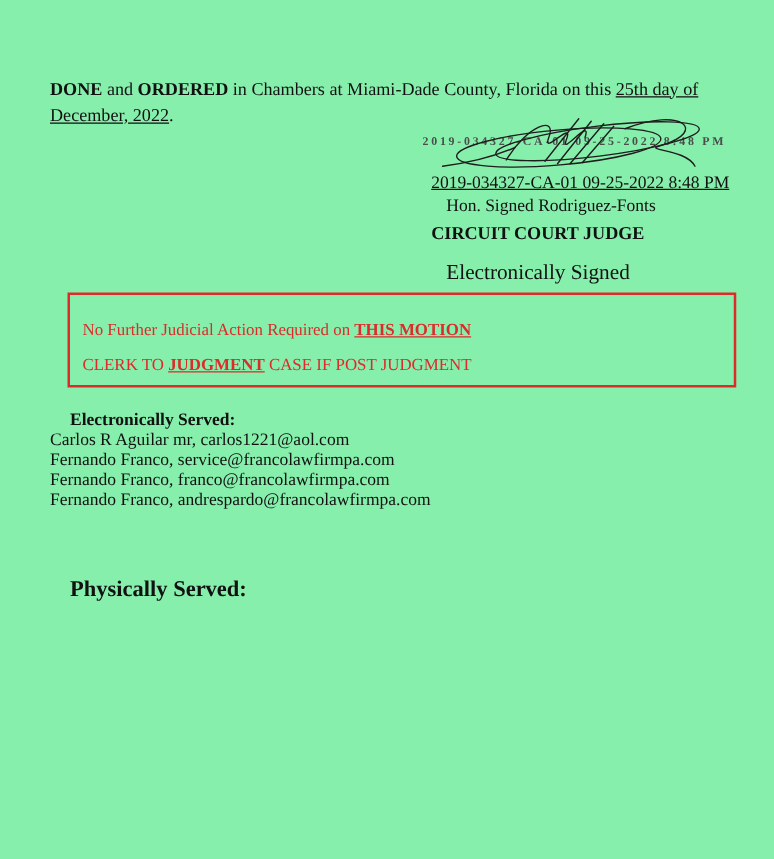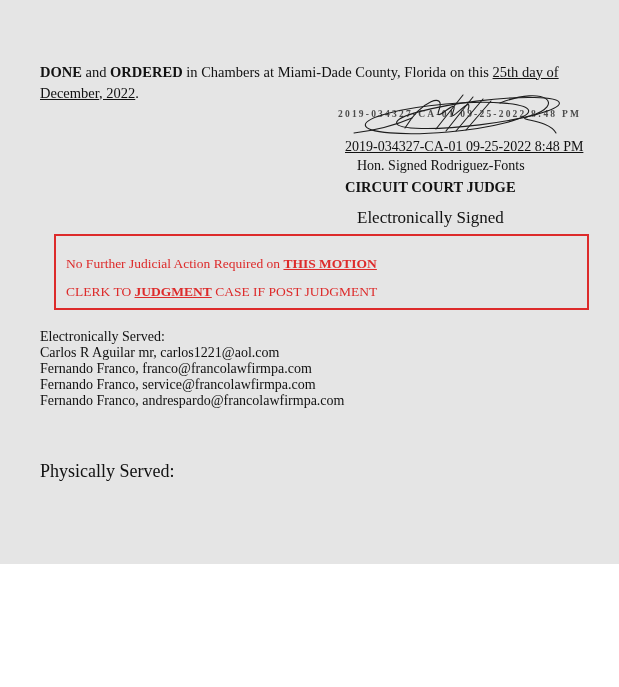--- a/index.html
+++ b/index.html
@@ -2,22 +2,22 @@
 <html style="--red: #dd2b2b; --ink: #111111;"><head>
 <meta charset="utf-8">
 <style>
   :root{
     --red:#dd2b2b;
     --ink:#111111;
   }
   html,body{margin:0;padding:0;background:#ffffff;}
   .page{
     position:relative;
-    width:619px;height:564px;
-    background:#e5e5e5;
+    width:619px;height:687px;
+    background:#86efac;
     font-family:"Liberation Serif","DejaVu Serif",serif;
     color:var(--ink);
     overflow:hidden;
   }
   .order-par{
     position:absolute;left:40px;top:47px;width:530px;
     font-size:14.5px;line-height:21px;
   }
   .b{font-weight:bold;}
   .u{text-decoration:underline;}
@@ -42,21 +42,21 @@
     border:2px solid var(--red);
     color:var(--red);
     font-size:13.5px;
     margin-left:12px;
   }
   .notice-line1{position:absolute;left:10px;top:20px;white-space:nowrap;}
   .notice-line2{position:absolute;left:10px;top:48px;white-space:nowrap;}
   .notice-emph{font-weight:bold;text-decoration:underline;}
   
   .served-block{position:absolute;left:40px;top:329px;font-size:14px;line-height:16px;}
-  .served-heading{font-weight:normal;}
+  .served-heading{font-weight:bold;margin-left:16px;}
   .served-line{white-space:nowrap;}
   .phys-block{position:absolute;left:40px;top:461px;font-size:18px;text-align:center;}
 </style>
 </head>
 <body>
 
 <div class="page">
 
   <p class="order-par"><span class="b">DONE</span><span> and </span><span class="b">ORDERED</span><span> in Chambers at Miami-Dade County, Florida on this </span><span class="u">25th day of</span><br><span class="u">December, 2022</span><span>.</span></p>
 
@@ -83,22 +83,22 @@
 
   <div class="notice-box">
     <div class="notice-line1"><span>No Further Judicial Action Required on </span><span class="notice-emph">THIS MOTION</span></div>
     <div class="notice-line2"><span>CLERK TO </span><span class="notice-emph">JUDGMENT</span><span> CASE IF POST JUDGMENT</span></div>
   </div>
 
   <div class="served-block">
     <div class="served-heading">Electronically Served:</div>
     <div>
         <div class="served-line">Carlos R Aguilar mr, carlos1221@aol.com</div>
+        <div class="served-line">Fernando Franco, service@francolawfirmpa.com</div>
         <div class="served-line">Fernando Franco, franco@francolawfirmpa.com</div>
-        <div class="served-line">Fernando Franco, service@francolawfirmpa.com</div>
         <div class="served-line">Fernando Franco, andrespardo@francolawfirmpa.com</div>
       </div>
   </div>
 
   <div class="phys-block">
     <span class="served-heading">Physically Served:</span>
   </div>
 
 </div>
 

